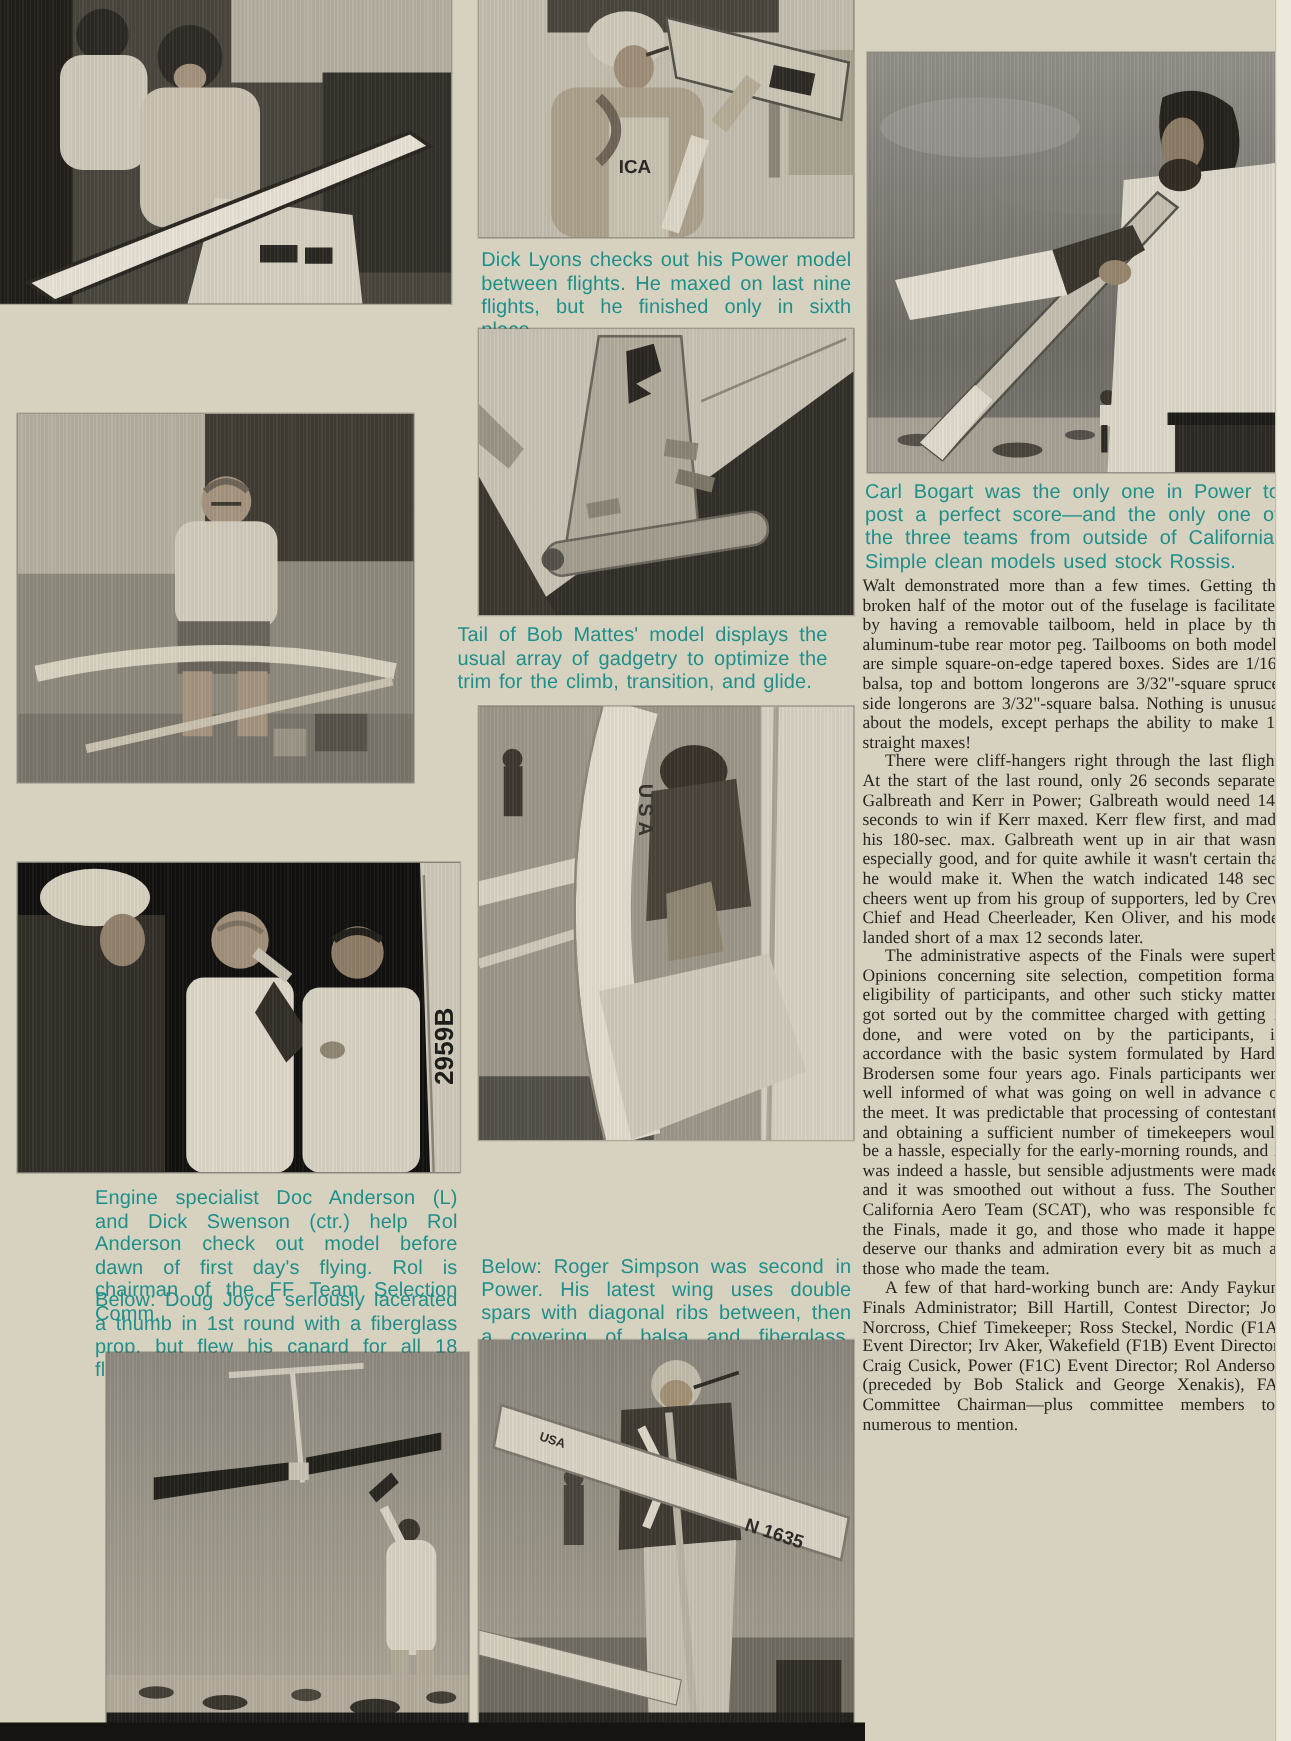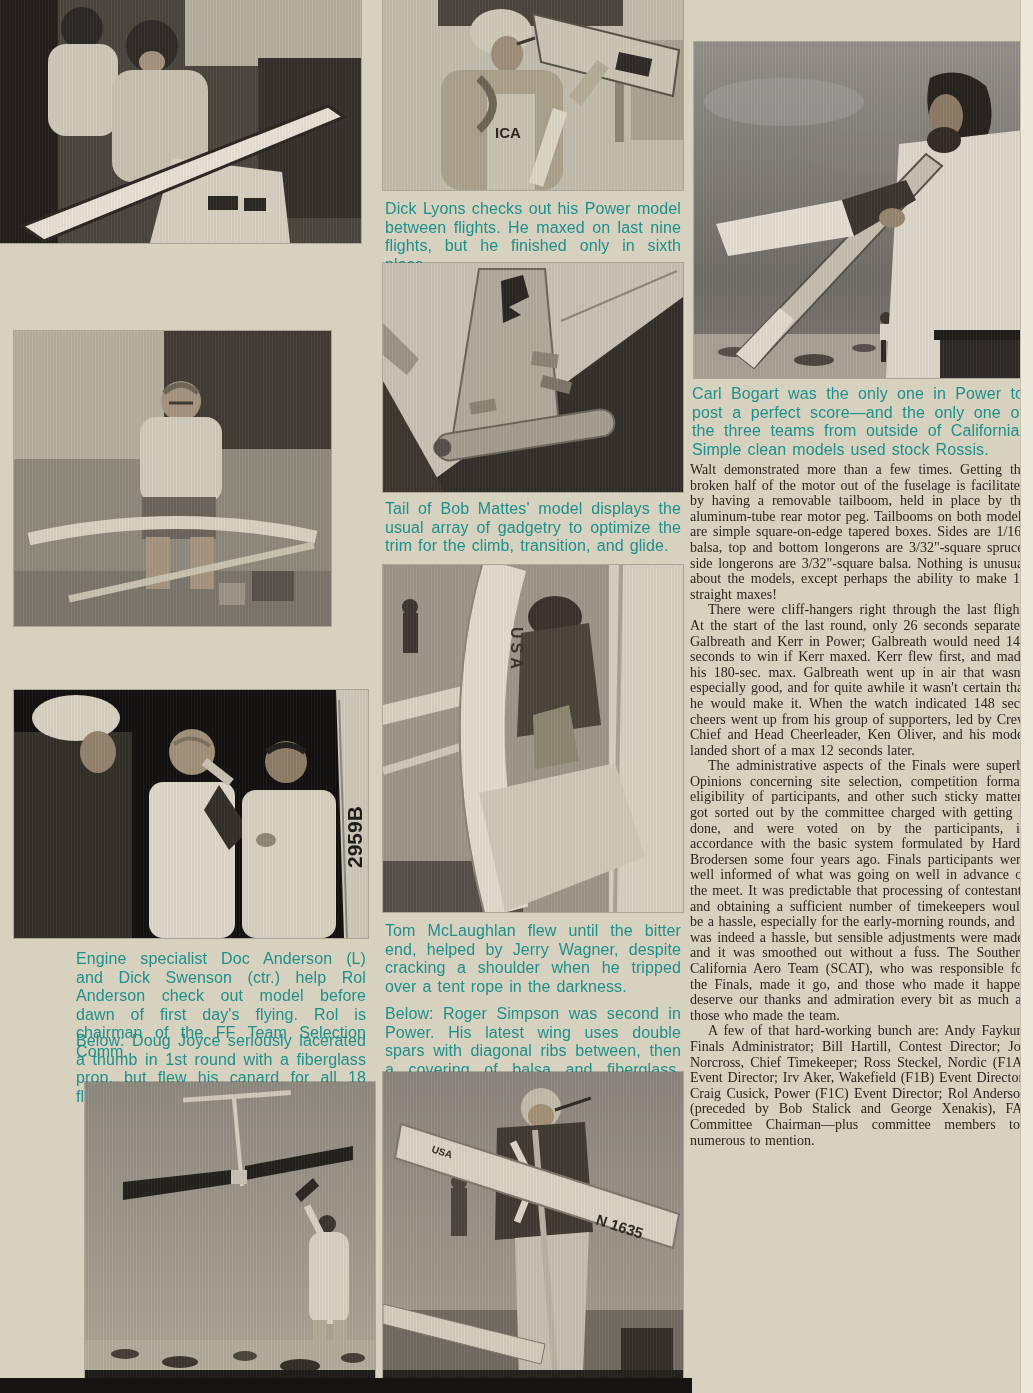--- a/index.html
+++ b/index.html
@@ -182,21 +182,21 @@
         <rect x="86" y="140" width="26" height="12" fill="#8b8576" transform="rotate(-10 86 140)"></rect>
         <g transform="rotate(-9 145 170)">
           <rect x="52" y="158" width="180" height="27" rx="13" fill="#a49e8f" stroke="#6b665c" stroke-width="2"></rect>
           <circle cx="58" cy="171" r="9" fill="#55514a"></circle>
         </g>
         <polygon points="0,60 36,96 24,112 0,92" fill="#9b9587"></polygon>
       </g>
     </svg>
   </div>
 
-  <div class="caption" style="left:385px; top:500px; width:296px;">Tail of Bob Mattes' model displays the usual array of gadgetry to optimize the trim for the climb, transition, and glide.</div>
+  <div class="caption" style="left:366px; top:500px; width:296px;">Tail of Bob Mattes' model displays the usual array of gadgetry to optimize the trim for the climb, transition, and glide.</div>
 
   <div class="photo" style="left:383px; top:565px; width:300px; height:347px;">
     <svg width="300" height="347" viewBox="0 0 300 347">
       <g>
         <rect width="300" height="347" fill="#9d978a"></rect>
         <rect x="0" y="296" width="140" height="51" fill="#55514a"></rect>
         <rect x="226" y="0" width="74" height="347" fill="#d7d1c2"></rect>
         <line x1="238" y1="0" x2="232" y2="347" stroke="#aaa496" stroke-width="4"></line>
         <rect x="20" y="48" width="15" height="40" fill="#3c382f"></rect>
         <circle cx="27" cy="42" r="8" fill="#3c382f"></circle>
@@ -206,21 +206,20 @@
         <path d="M122 0 C96 90 88 210 124 347" stroke="#8d8779" stroke-width="2" fill="none" transform="translate(-23,0)"></path>
         <ellipse cx="172" cy="52" rx="27" ry="21" fill="#3a332b"></ellipse>
         <polygon points="138,68 206,58 218,160 134,172" fill="#4a443a"></polygon>
         <polygon points="96,228 232,198 262,292 122,347" fill="#cfc9ba"></polygon>
         <polygon points="150,150 186,140 196,196 152,204" fill="#8f8673"></polygon>
         <text transform="translate(128,62) rotate(90)" font-family="Liberation Sans, sans-serif" font-size="16" font-weight="bold" fill="#36332c" letter-spacing="4">USA</text>
       </g>
     </svg>
   </div>
 
-  <div class="caption" style="left:385px; top:922px; width:296px;">Tom McLaughlan flew until the bitter end, helped by Jerry Wagner, despite cracking a shoulder when he tripped over a tent rope in the darkness.</div>
 
   <div class="caption" style="left:385px; top:1005px; width:296px;">Below: Roger Simpson was second in Power. His latest wing uses double spars with diagonal ribs between, then a covering of balsa and fiberglass. Cured flutter of thin wings.</div>
 
   <div class="photo" style="left:383px; top:1072px; width:300px; height:310px;">
     <svg width="300" height="310" viewBox="0 0 300 310">
       <defs>
         <linearGradient id="skyR" x1="0" y1="0" x2="0" y2="1">
           <stop offset="0" stop-color="#8b867c"></stop>
             <stop offset="1" stop-color="#a6a092"></stop>
         </linearGradient>

